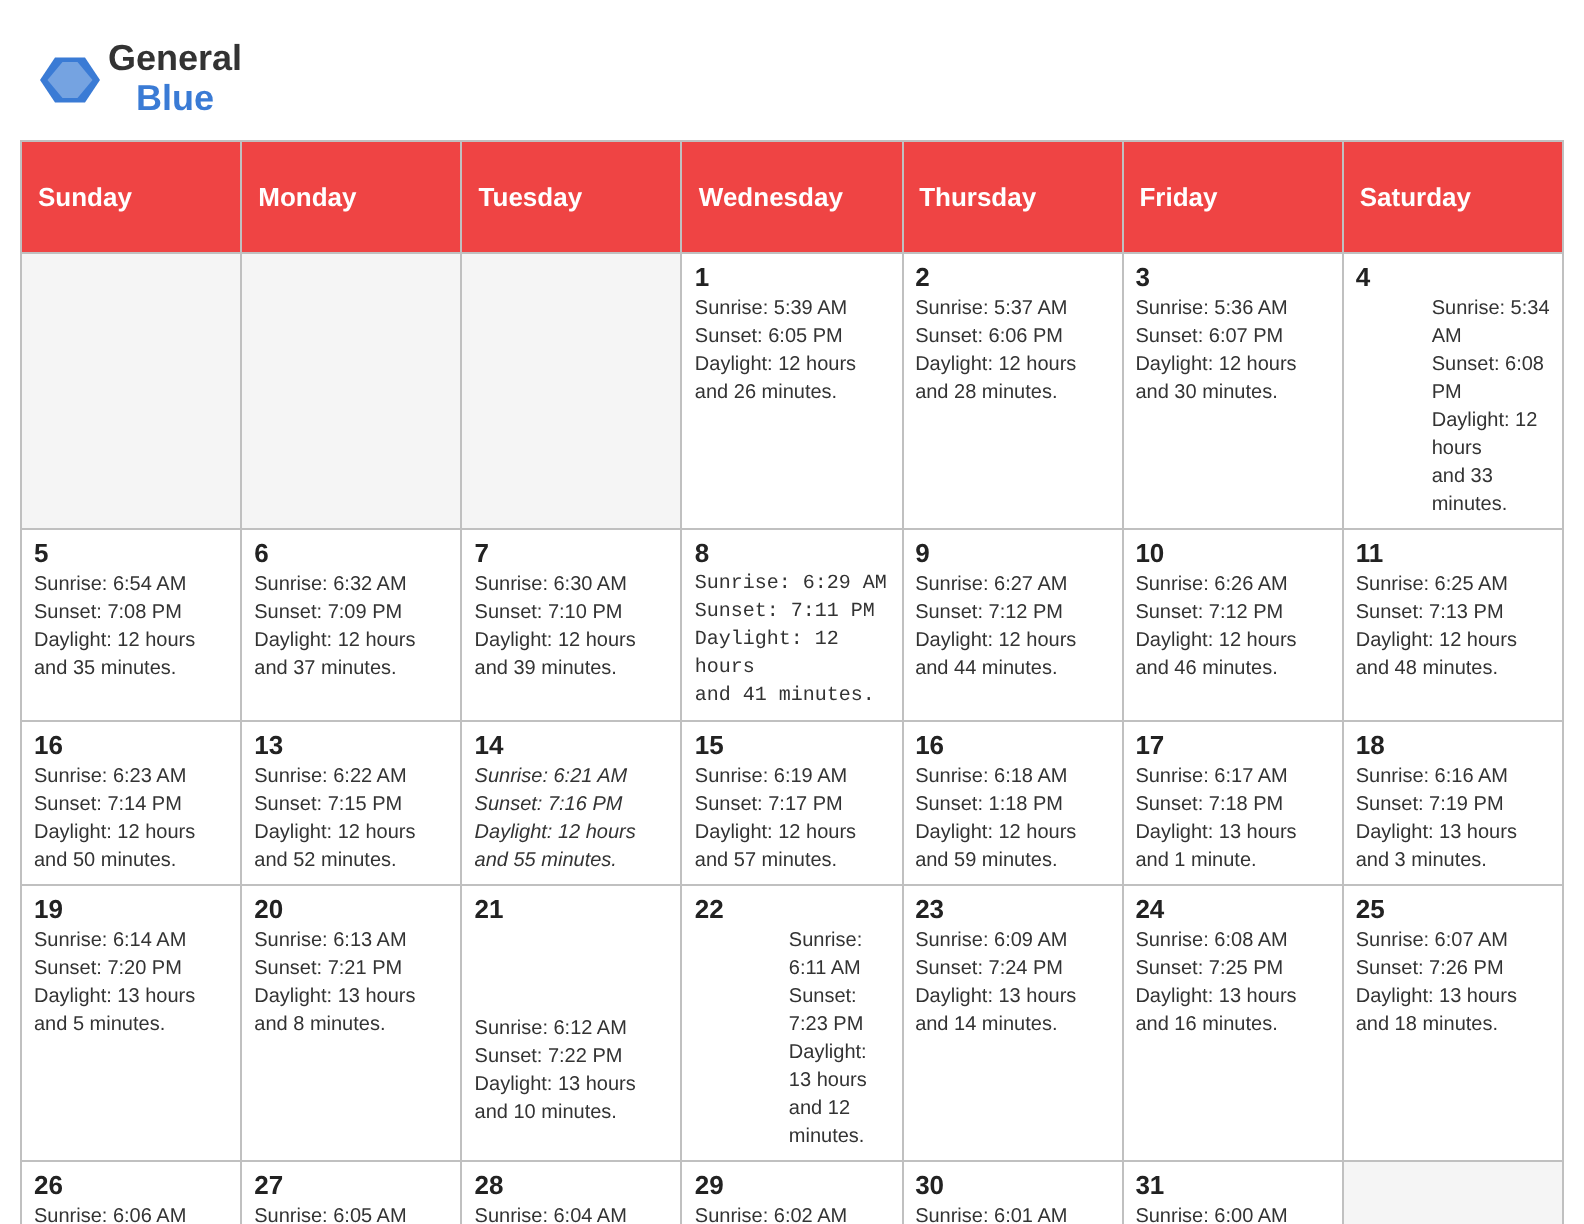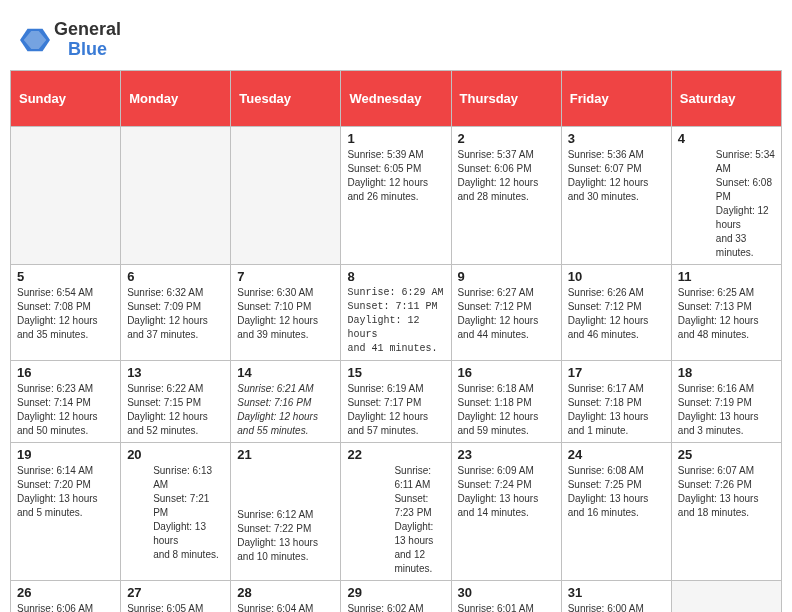--- a/index.html
+++ b/index.html
@@ -262,21 +262,21 @@
       <tr>
         <td>
           <span class="day-number">19</span>
           <div class="day-info" style="white-space: pre-line;">Sunrise: 6:14 AM
 Sunset: 7:20 PM
 Daylight: 13 hours
 and 5 minutes.</div>
         </td>
         <td>
           <span class="day-number">20</span>
-          <div class="day-info" style="white-space: pre-line; margin-left: 26px;">Sunrise: 6:13 AM
+          <div class="day-info" style="white-space: pre-line;">Sunrise: 6:13 AM
 Sunset: 7:21 PM
 Daylight: 13 hours
 and 8 minutes.</div>
         </td>
         <td>
           <span class="day-number">21</span>
           <div class="day-info" style="white-space: pre-line; margin-top: 46px;">Sunrise: 6:12 AM
 Sunset: 7:22 PM
 Daylight: 13 hours
 and 10 minutes.</div>

